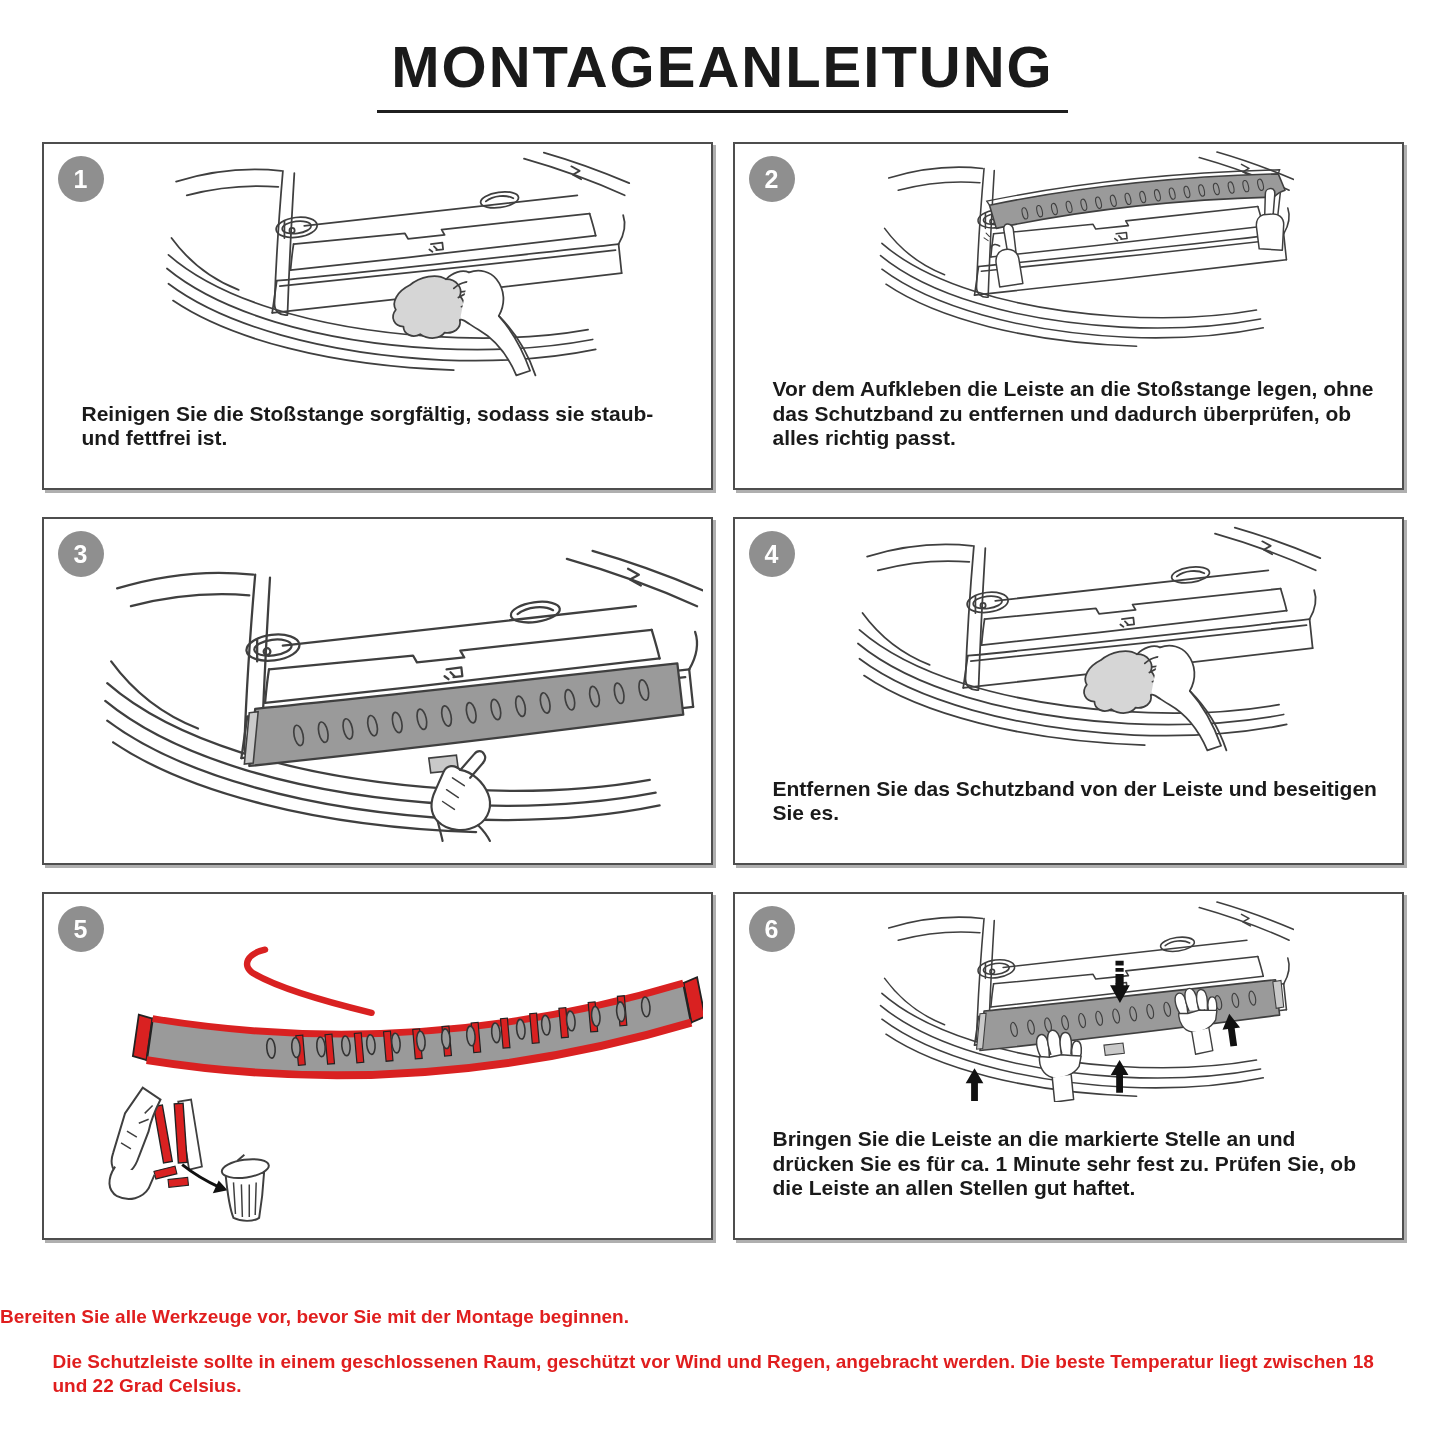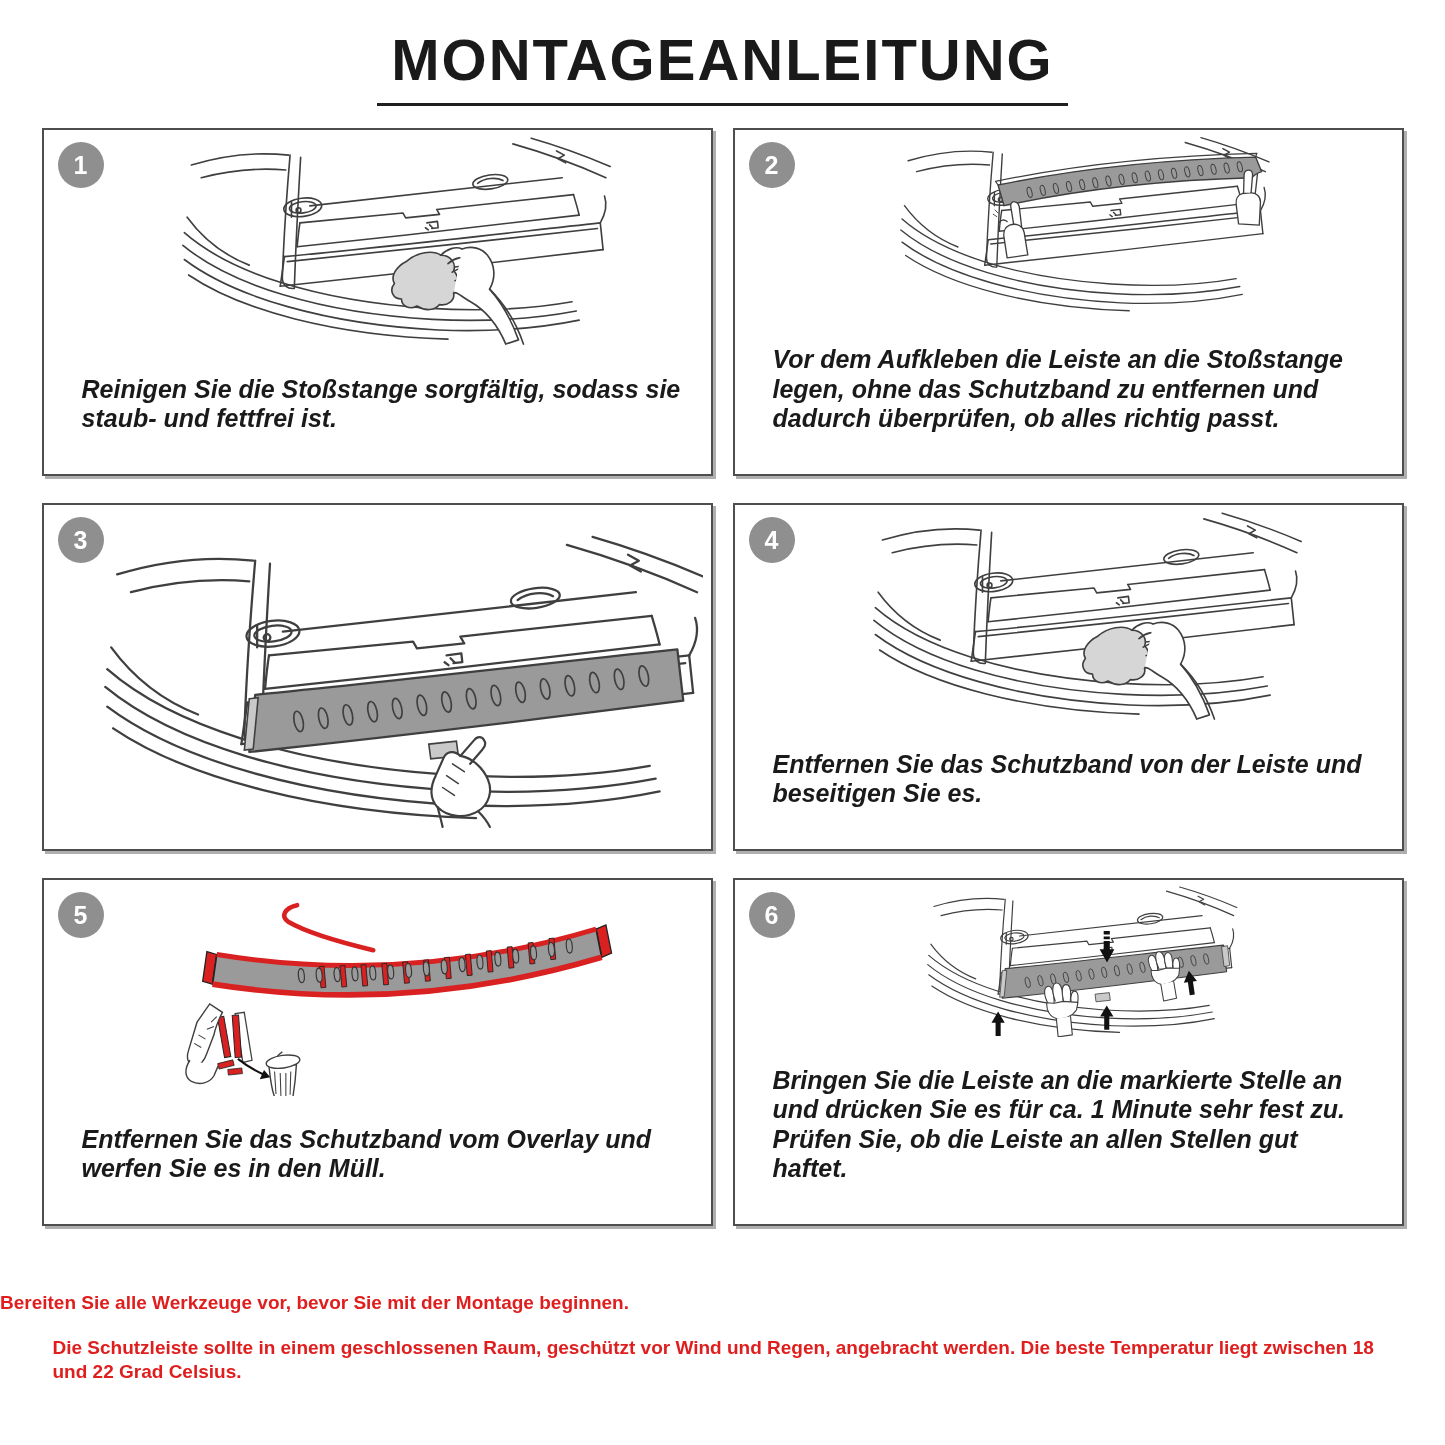--- a/index.html
+++ b/index.html
@@ -4,42 +4,42 @@
 <style>
   html,body{margin:0;padding:0;}
   body{
     width:1445px;height:1445px;overflow:hidden;background:#ffffff;
     font-family:"Liberation Sans", sans-serif;color:#1a1a1a;
     position:relative;
   }
   .title-wrap{text-align:center;margin-top:26px;}
   .page-title{
     display:inline-block;font-size:58px;font-weight:700;letter-spacing:2px;
-    border-bottom:3px solid #1f1f1f;padding:0 14px 10px;margin:0;
+    border-bottom:3px solid #1f1f1f;padding:0 14px 10px;margin:7px;
   }
   .grid{
     width:1362px;margin:22px auto 0;
     display:grid;grid-template-columns:671px 671px;grid-auto-rows:348px;
     column-gap:20px;row-gap:27px;
   }
   .panel{
     position:relative;background:#fff;border:2px solid #4e4e4e;
     box-shadow:3px 3px 0 rgba(110,110,110,.55);
     display:flex;flex-direction:column;box-sizing:border-box;
   }
   .badge{
     position:absolute;top:12px;left:14px;width:46px;height:46px;border-radius:50%;
     background:#8f8f8f;color:#fff;font-size:25px;font-weight:700;
     display:flex;align-items:center;justify-content:center;z-index:2;
   }
   .figure{flex:1 1 auto;min-height:0;padding:4px 8px 0;display:flex;align-items:flex-start;justify-content:center;}
   .figure svg{width:100%;height:100%;}
   .caption{
     flex:0 0 auto;padding:4px 22px 16px 38px;
-    font-size:25px;font-weight:700;line-height:1.17;letter-spacing:0;font-style:italic;
+    font-size:21px;font-weight:700;line-height:1.17;letter-spacing:0;
   }
   .footer{margin-top:66px;text-align:left;}
   .footer-note{color:#e01e1e;font-weight:700;font-size:19px;margin:0 auto;}
   .footer-note.first{margin-bottom:22px;}
   .footer-note.second{max-width:1340px;line-height:1.25;}
   .defs-svg{position:absolute;width:0;height:0;overflow:hidden;}
 </style>
 </head>
 <body>
 
@@ -265,21 +265,20 @@
           <path d="M 178 274 l -15 3 l 6 -13 z" fill="#111"></path>
           <g stroke="#3f3f3f" stroke-width="2" fill="#ffffff">
             <path d="M 176 258 C 178 278 180 292 184 302 C 192 306 204 306 210 302 C 212 290 214 274 215 256 Z"></path>
             <path d="M 184 266 L 186 298 M 192 268 L 193 301 M 200 268 L 200 301 M 207 266 L 206 299" fill="none" stroke-width="1.5"></path>
             <ellipse cx="196" cy="252" rx="24" ry="9" transform="rotate(-8 196 252)"></ellipse>
             <path d="M 188 244 l 7 -6" fill="none"></path>
           </g>
         </g>
       </svg>
     </div>
-    <p class="caption">Entfernen Sie das Schutzband vom Overlay und werfen Sie es in den Müll.</p>
   </section>
 
   <section class="panel">
     <div class="badge">6</div>
     <div class="figure">
       <svg viewBox="0 0 660 300">
         <use href="#car"></use>
         <use href="#stripApplied"></use>
         <path d="M 630 123 L 642 121 L 646 160 L 635 162 Z" fill="#c9c9c9" stroke="#3f3f3f" stroke-width="1.6"></path>
         <g>

